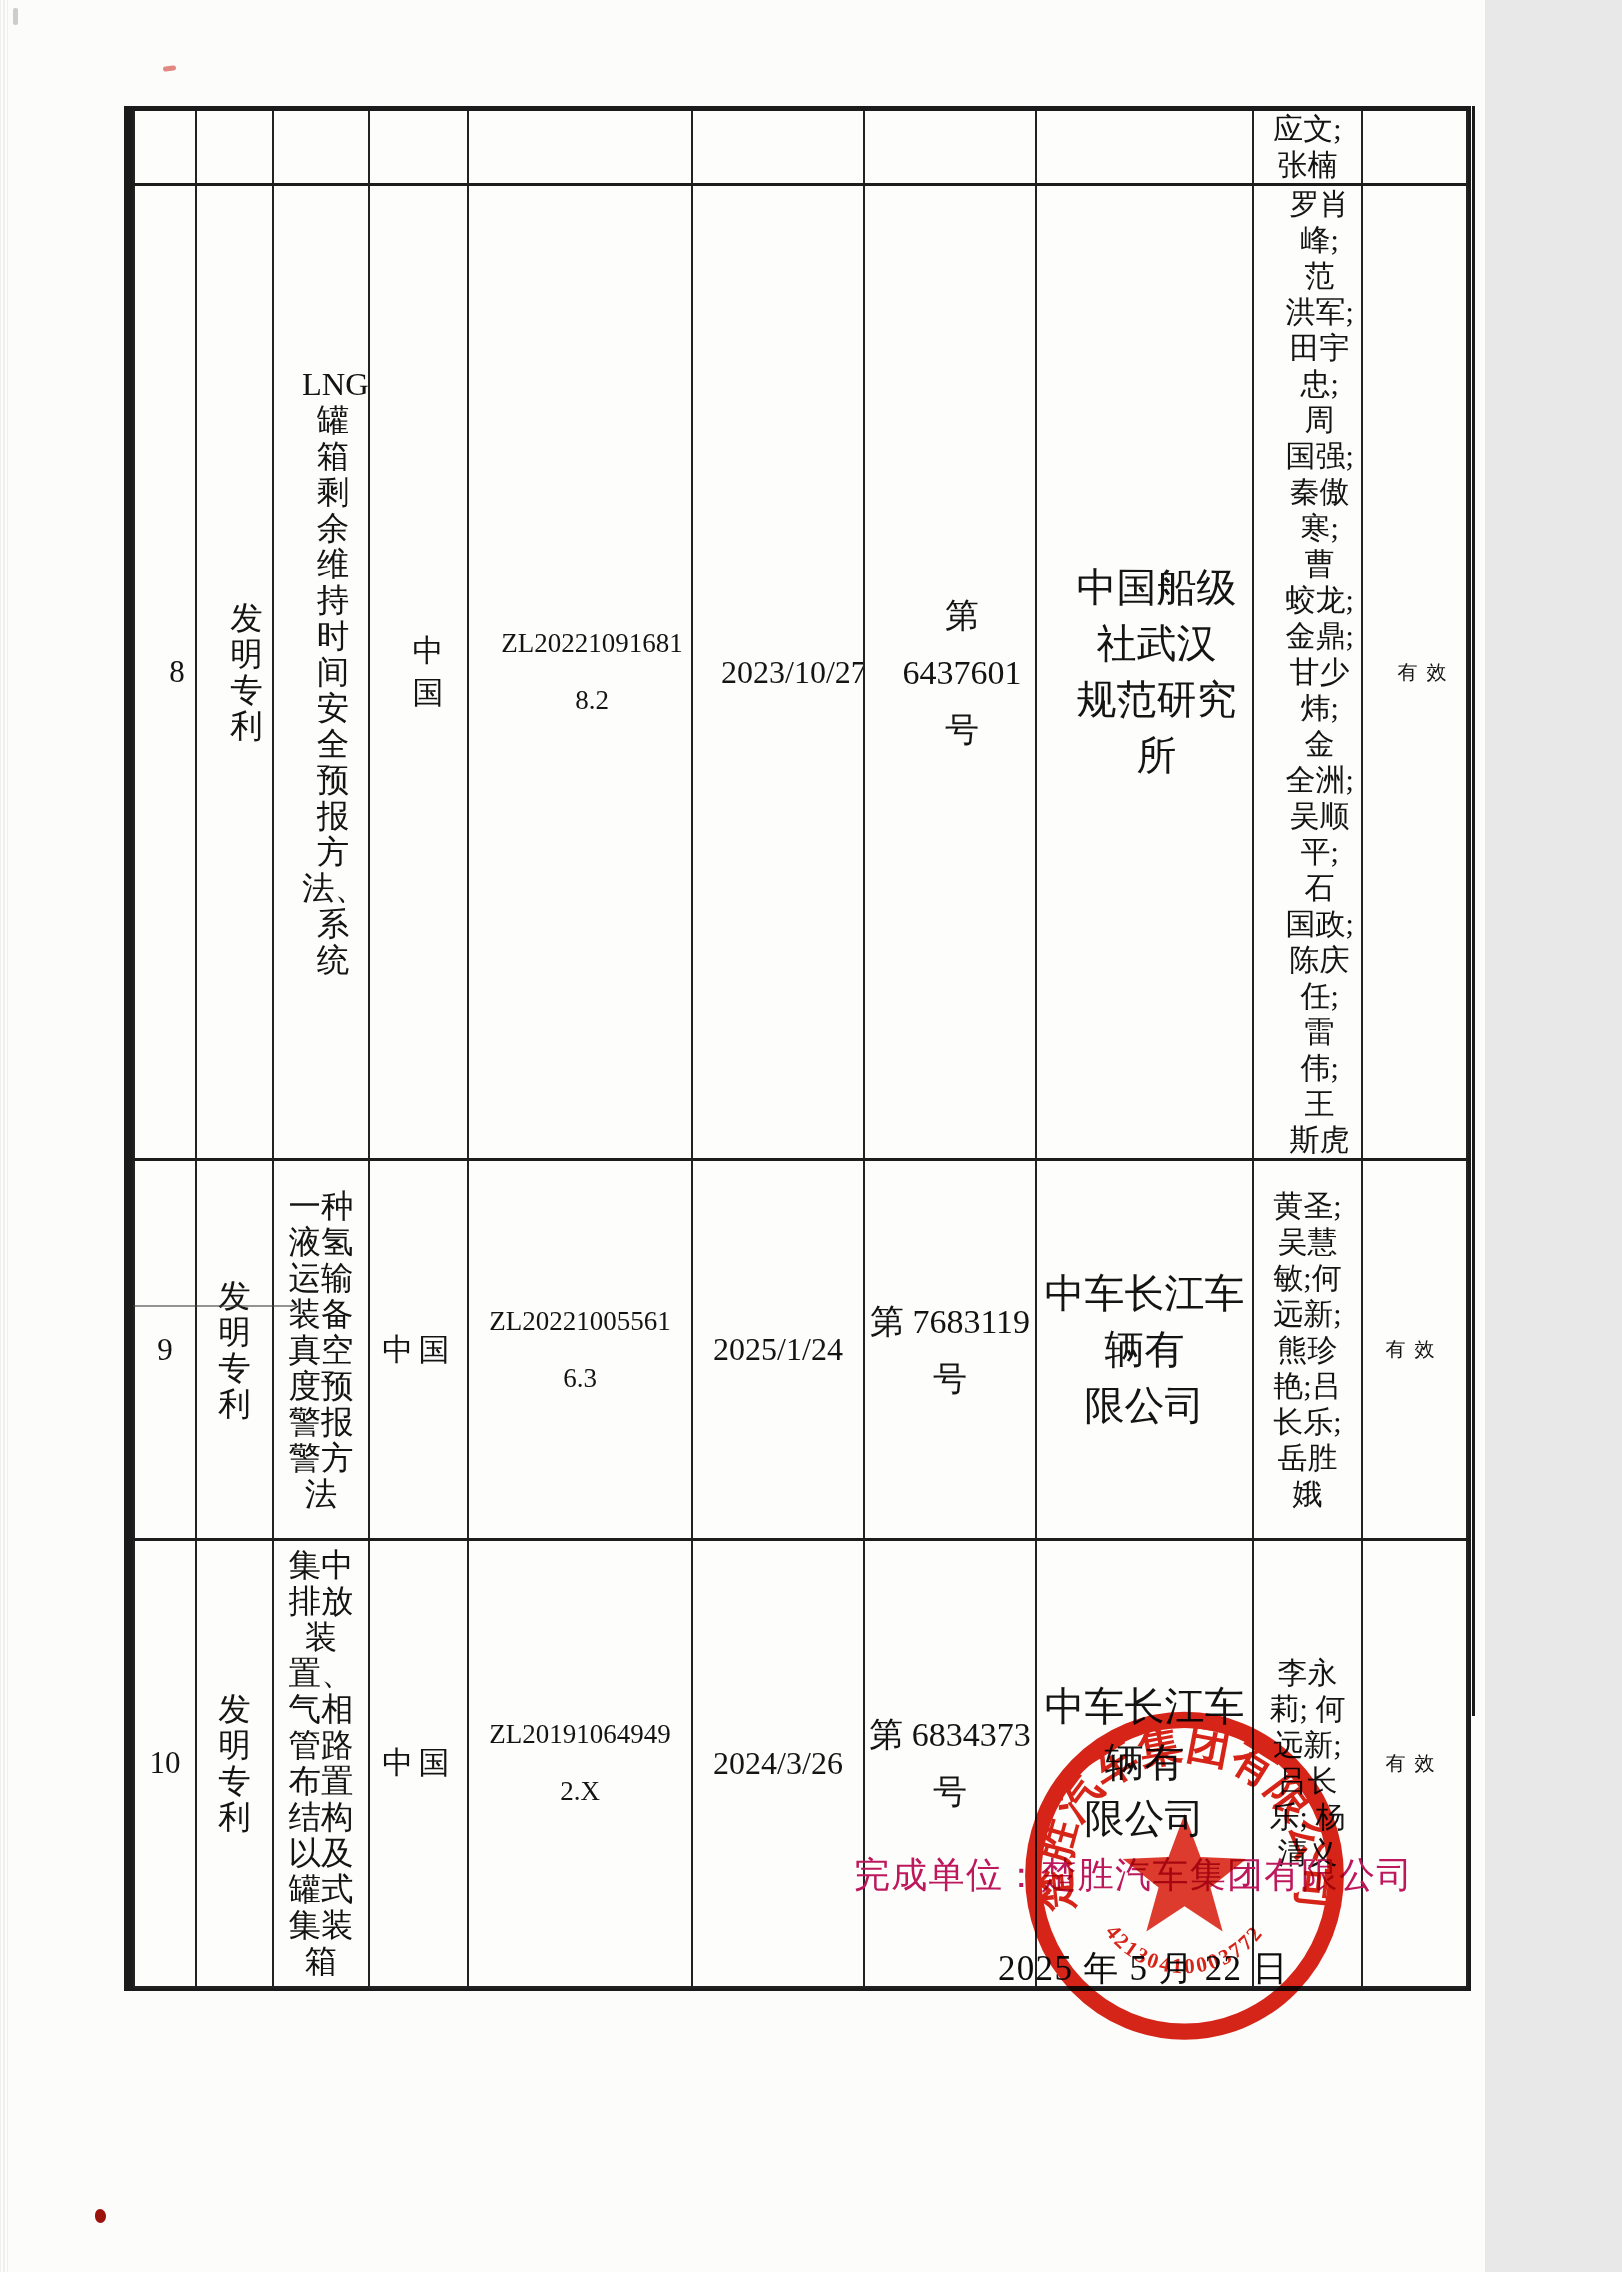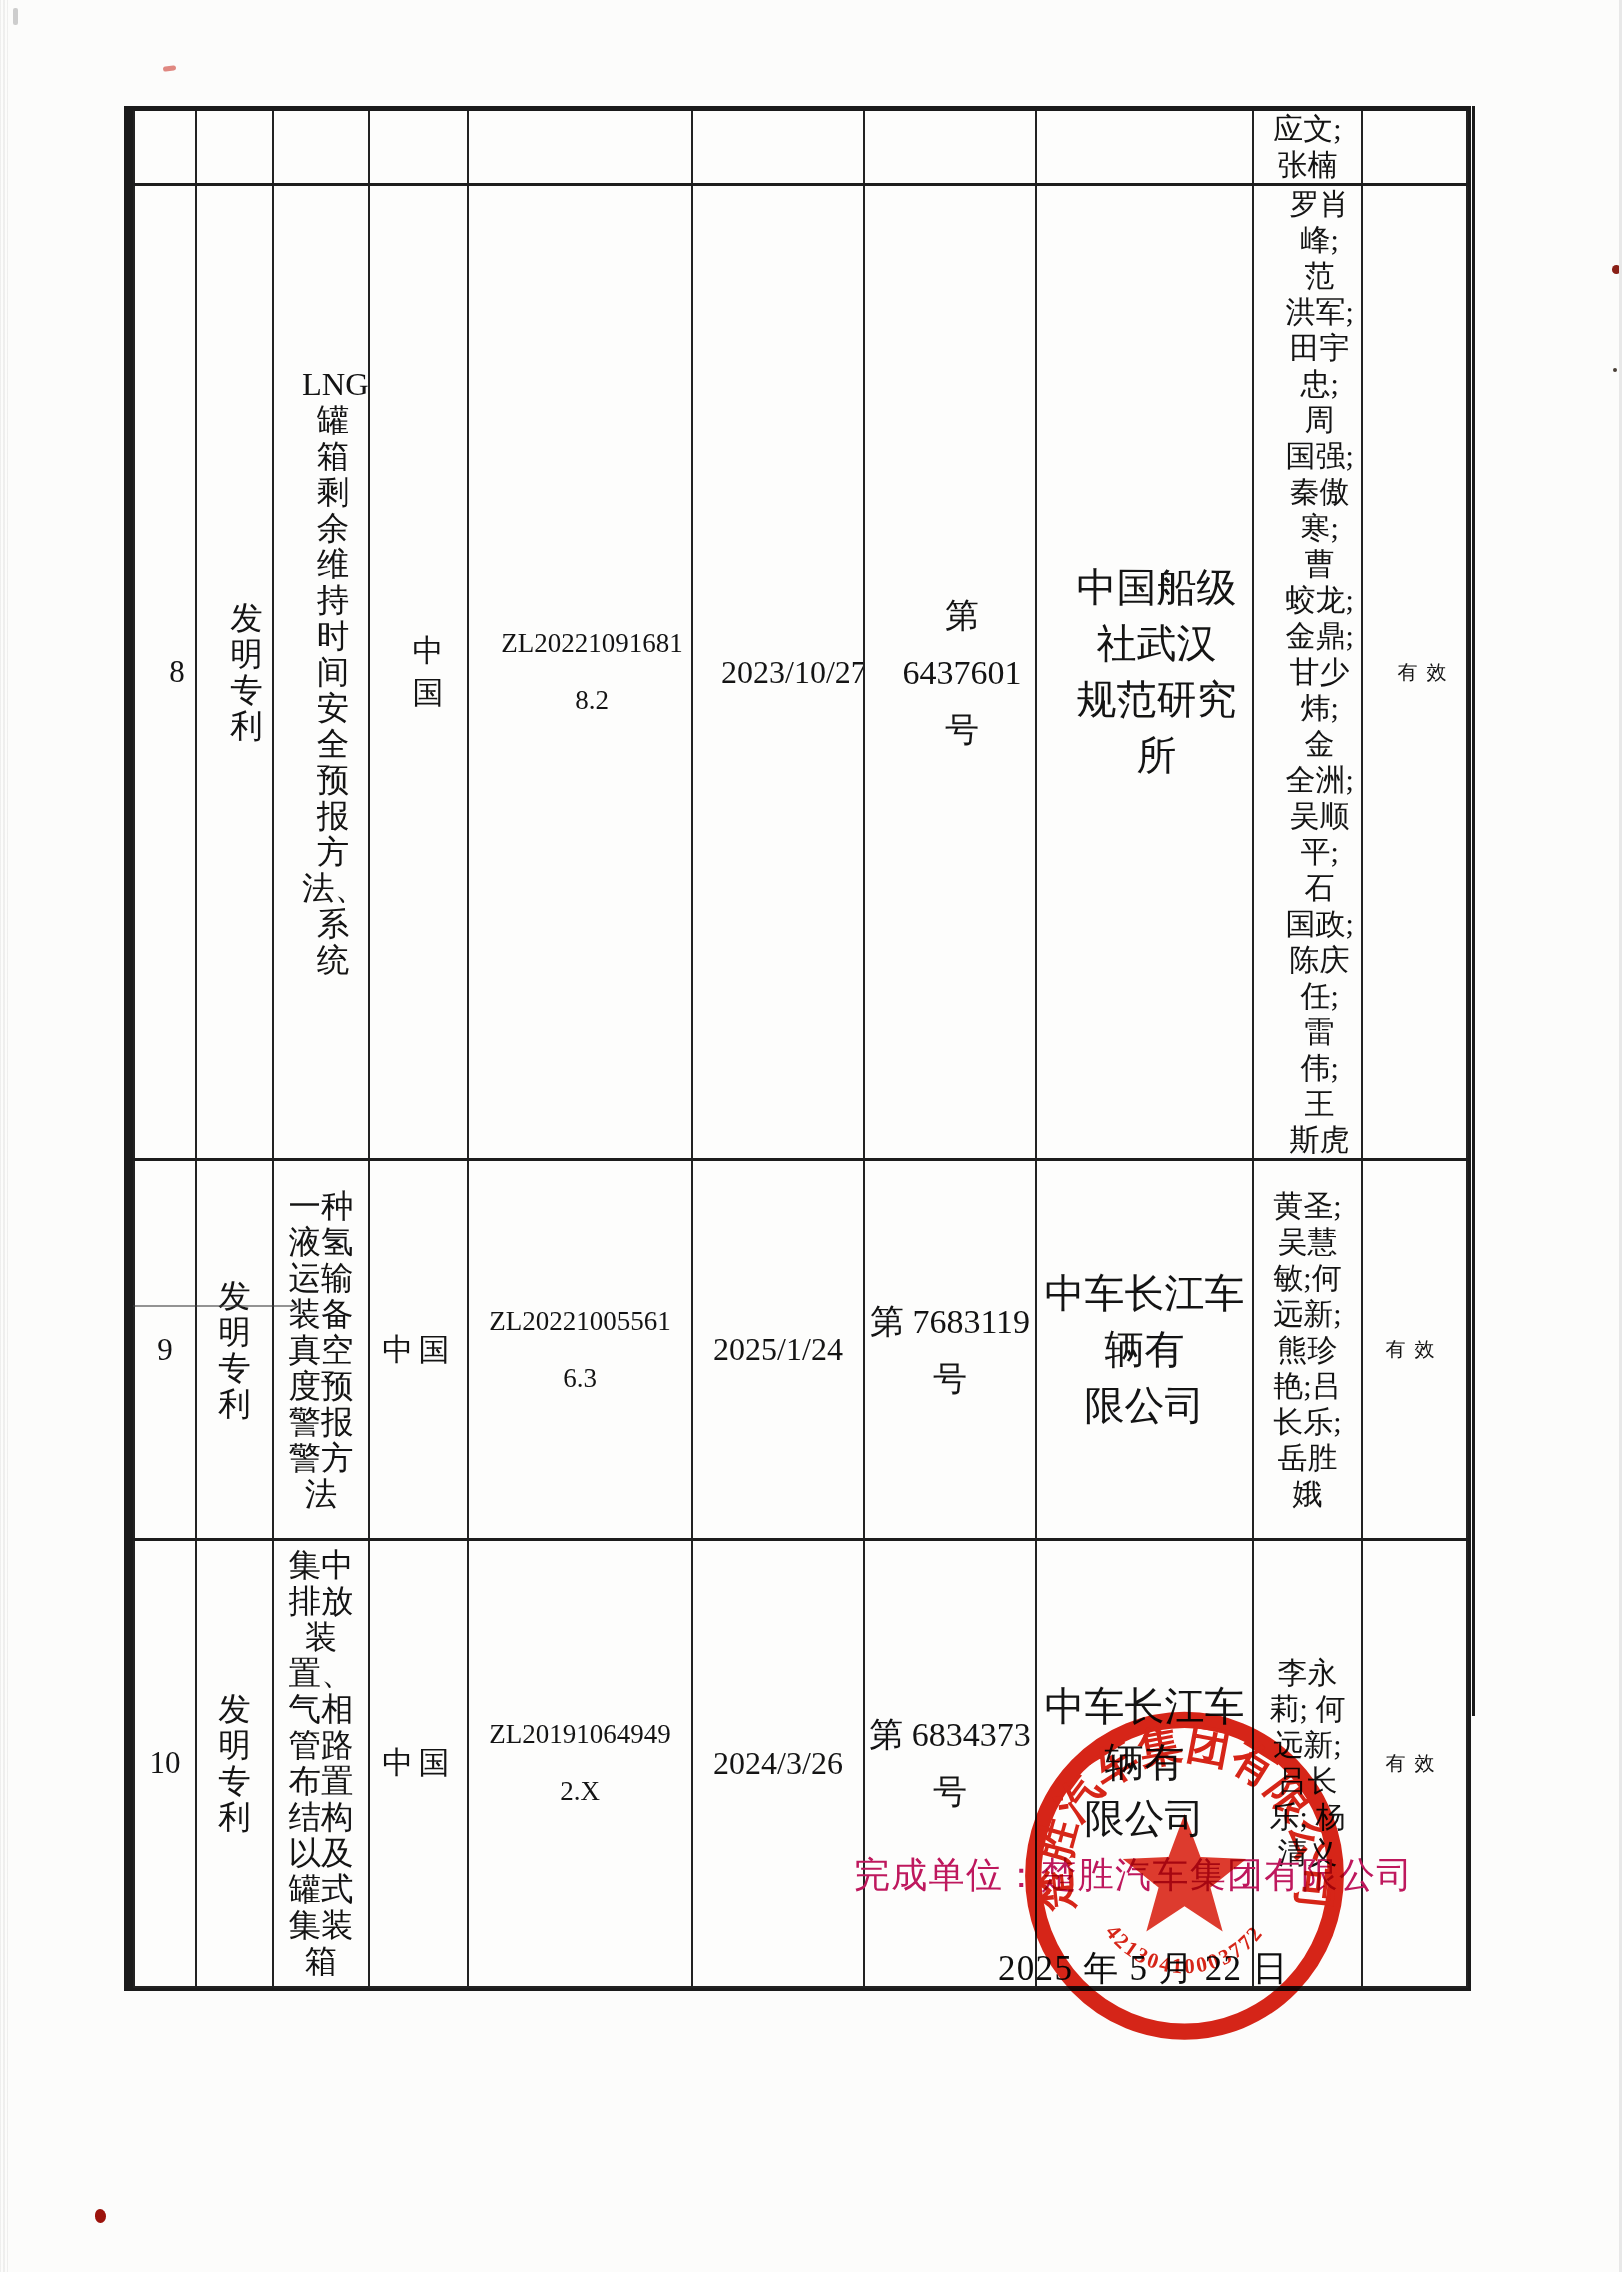--- a/index.html
+++ b/index.html
@@ -1,18 +1,18 @@
 <!DOCTYPE html>
 <html style="font-size:10.4px"><head>
 <meta charset="utf-8">
 <style>
   html,body{margin:0;padding:0;background:#e8e8e8;}
   .page{
     position:relative;
-    width:1619px;height:2273px;
+    width:1485px;height:2273px;
     background:#fcfcfb;
     overflow:hidden;
     font-family:"Liberation Serif","DejaVu Serif",serif;
     color:#141414;
   }
   
   .page::before{
     content:"";position:absolute;left:0;top:0;width:9px;height:100%;
     background:repeating-linear-gradient(to right,rgba(120,120,120,.10) 0 1.3px,rgba(255,255,255,0) 1.3px 3.3px);
   }

